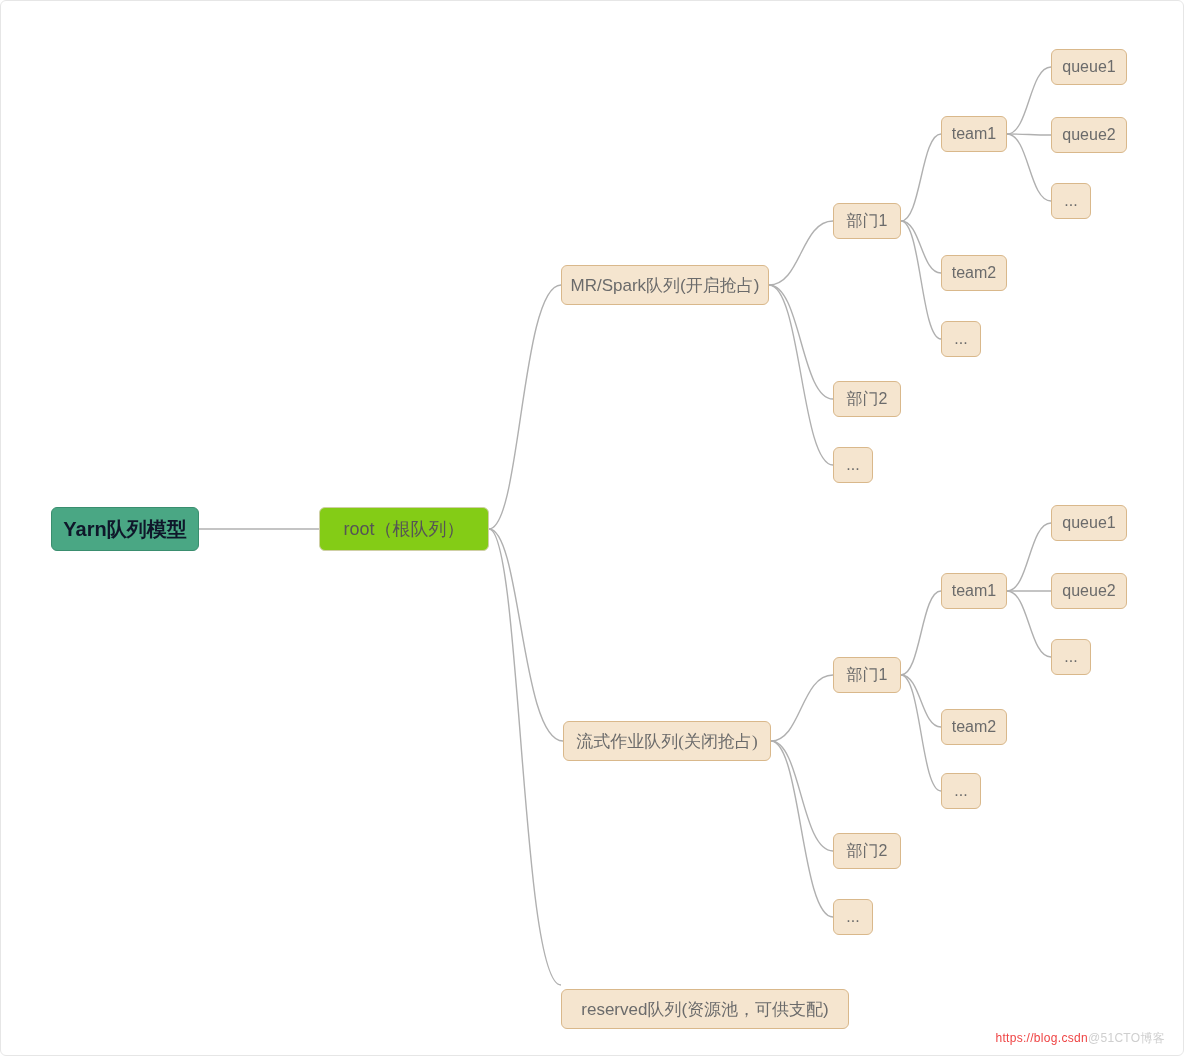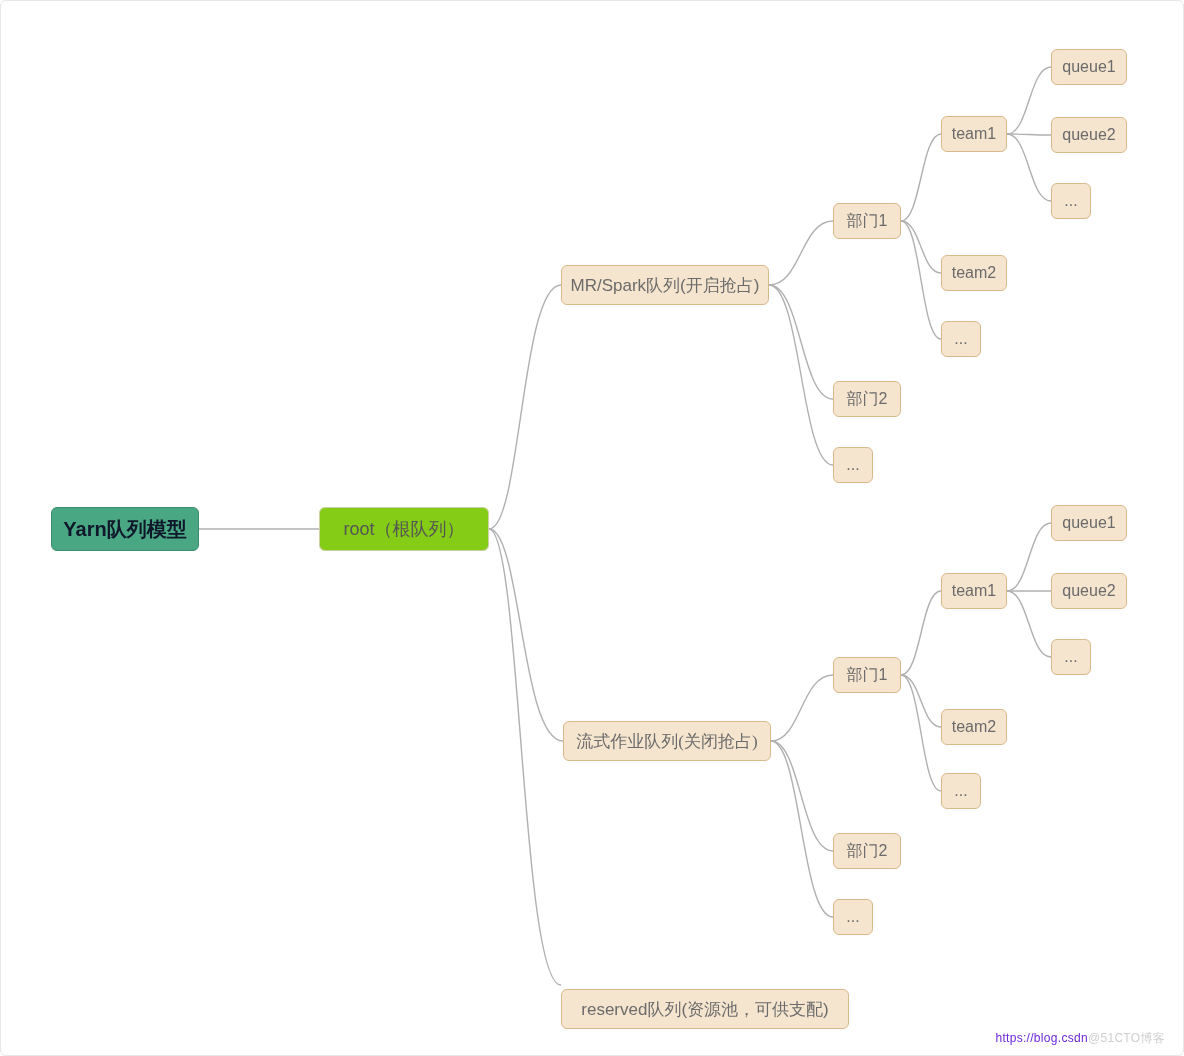--- a/index.html
+++ b/index.html
@@ -61,21 +61,21 @@
     padding: 12px 10px;
   }
   .watermark {
     position: absolute;
     right: 18px;
     bottom: 8px;
     font-size: 12px;
     color: #cfcfcf;
     letter-spacing: 0.3px;
   }
-  .watermark .faint { color: #6d28d9; }
+  .watermark .faint { color: #ef4444; }
 </style>
 </head>
 <body>
 
 <div class="canvas">
 
   <svg class="connectors">
     <g stroke="#b0b0b0" stroke-width="1.4" fill="none">
 
       <path d="M198,528 L318,528"></path>

